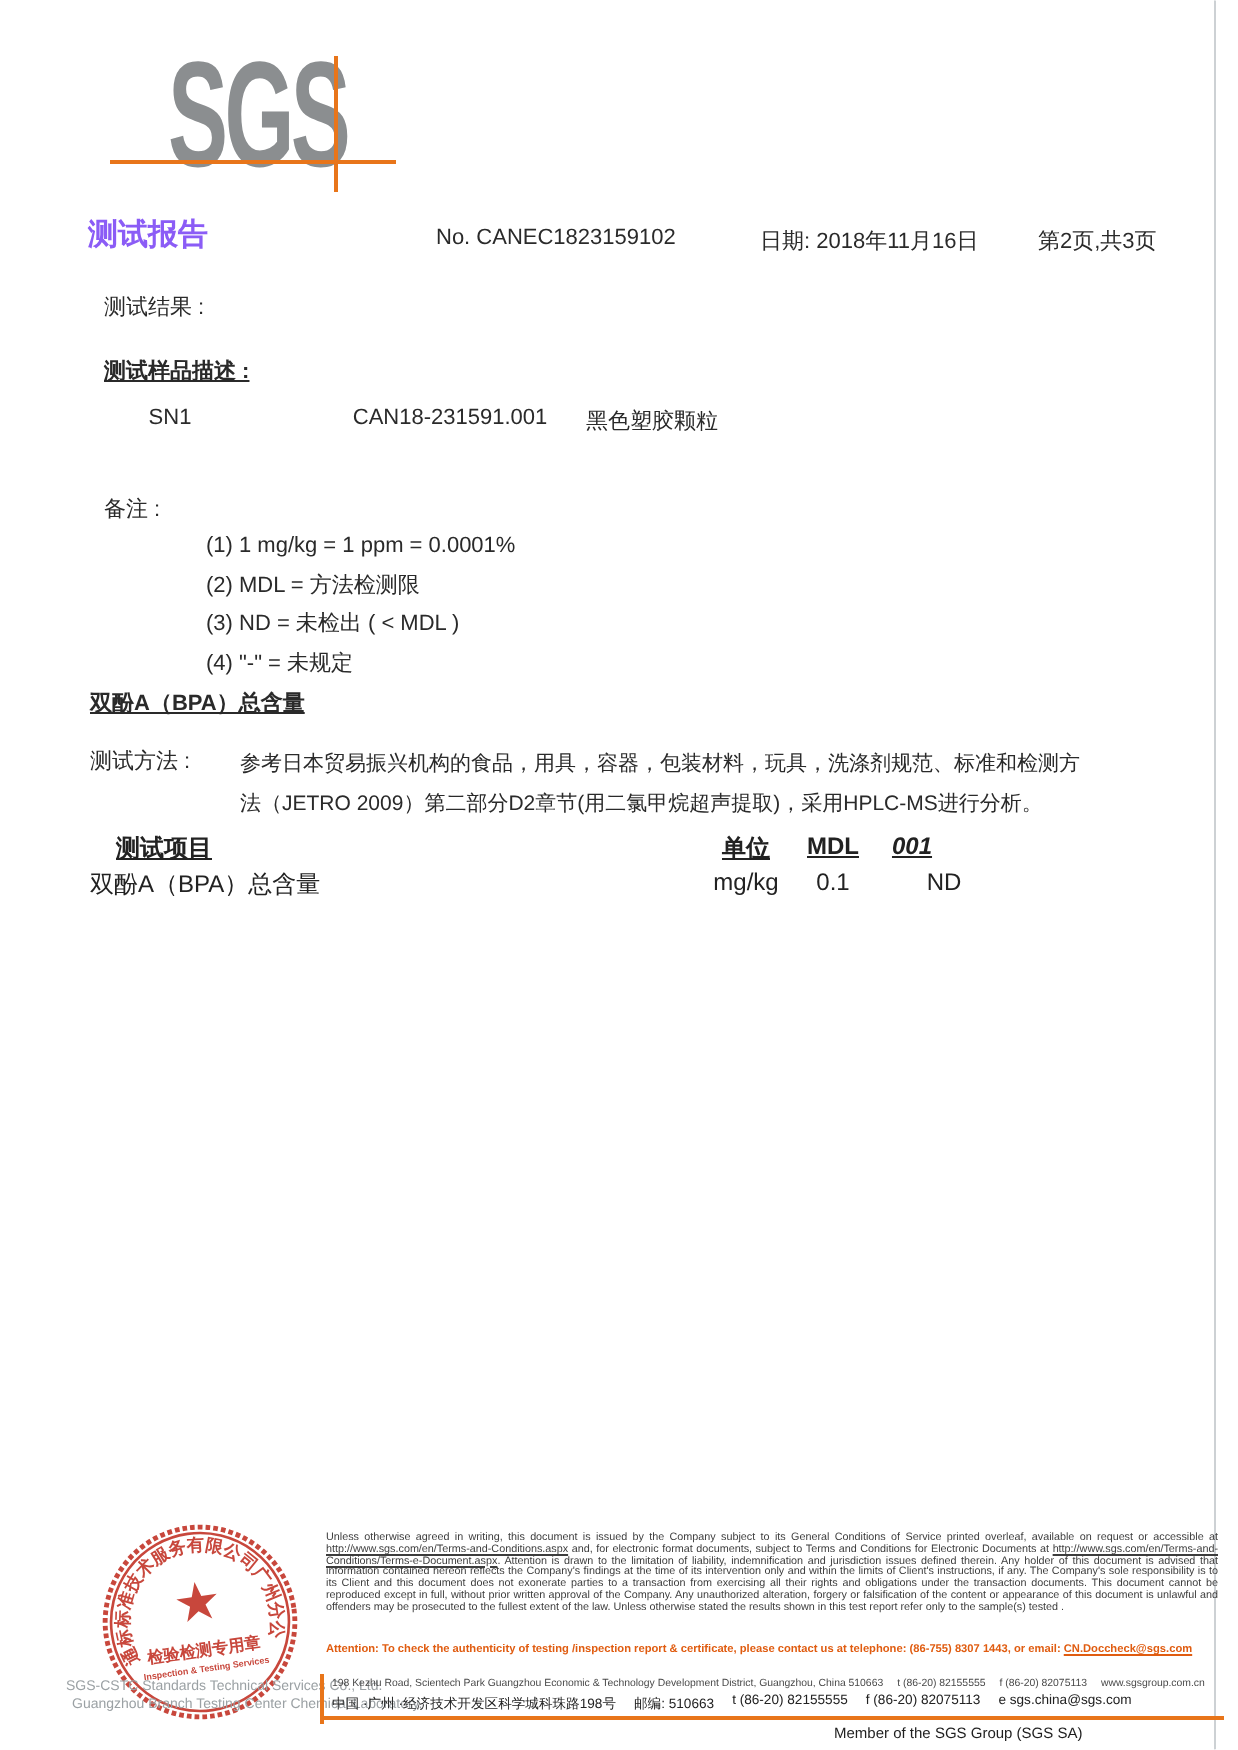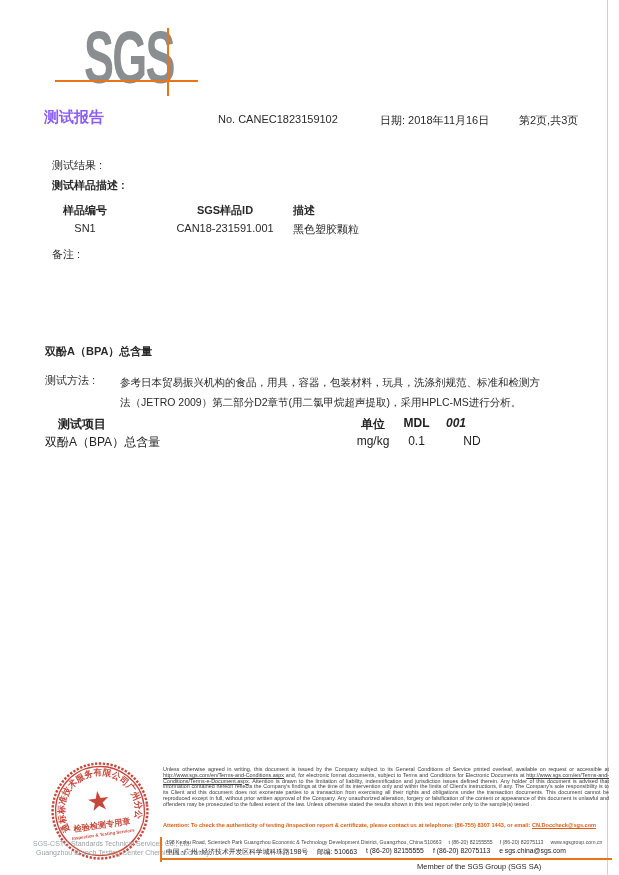--- a/index.html
+++ b/index.html
@@ -4,21 +4,21 @@
 <style>
   * { margin:0; padding:0; box-sizing:border-box; }
   html,body { background:#ffffff; }
   body { font-family:"Liberation Sans","DejaVu Sans",sans-serif; color:#222; }
   .page {
     position:relative; width:619px; height:875px; background:#fff; overflow:hidden;border-radius:14px;
   }
   .abs { position:absolute; }
   .txt { font-size:11px; color:#2a2a2a; white-space:nowrap; }
   .bold { font-weight:bold; }
-  .ul { }
+  .ul { text-decoration:underline; }
 
   
   .page-edge { left:607px; top:0; width:1px; height:875px; background:#cdd1d4; }
 
   
   .sgs-logo {
     left:84px; top:26px; font-weight:bold; font-size:75px; line-height:0.83;
     letter-spacing:-3px; color:#8b8e90; transform:scaleX(0.60); transform-origin:left top;
   }
   .logo-line-h { left:55px; top:80px; width:143px; height:2px; background:#e8751a; }
@@ -74,37 +74,38 @@
 
   <div class="abs sgs-logo">SGS</div>
   <div class="abs logo-line-h"></div>
   <div class="abs logo-line-v"></div>
 
   <div class="abs report-title">测试报告</div>
   <div class="abs txt" style="left:218px; top:113px;">No. CANEC1823159102</div>
   <div class="abs txt" style="left:380px; top:113px;">日期: 2018年11月16日</div>
   <div class="abs txt" style="left:519px; top:113px;">第2页,共3页</div>
 
-  <div class="abs txt" style="left:52px; top:158px;text-align:right;">测试结果 :</div>
+  <div class="abs txt" style="left:52px; top:146px;text-align:right;">测试结果 :</div>
   <div class="abs txt bold ul" style="left:52px; top:178px;">测试样品描述 :</div>
 
   <div class="abs sample-table">
-    <div class="s-row txt bold">
-      <span class="s-c1">样品编号</span>
-      <span class="s-c2">SGS样品ID</span>
-      <span class="s-c3">描述</span>
-    </div>
     <div class="s-row txt">
       <span class="s-c1">SN1</span>
       <span class="s-c2">CAN18-231591.001</span>
       <span class="s-c3">黑色塑胶颗粒</span>
     </div>
   </div>
 
   <div class="abs txt" style="left:52px; top:247px;">备注 :</div>
+  <div class="abs notes-list txt">
+    <div>(1) 1 mg/kg = 1 ppm = 0.0001%</div>
+    <div>(2) MDL = 方法检测限</div>
+    <div>(3) ND = 未检出 ( &lt; MDL )</div>
+    <div>(4) "-" = 未规定</div>
+  </div>
 
   <div class="abs txt bold ul" style="left:45px; top:344px;">双酚A（BPA）总含量</div>
   <div class="abs txt" style="left:45px; top:373px;">测试方法 :</div>
   <div class="abs method-text">参考日本贸易振兴机构的食品，用具，容器，包装材料，玩具，洗涤剂规范、标准和检测方法（JETRO 2009）第二部分D2章节(用二氯甲烷超声提取)，采用HPLC-MS进行分析。</div>
 
   <div class="rt-cell bold ul" style="left:58px; top:416px; text-align:left;">测试项目</div>
   <div class="rt-cell bold ul" style="left:348px; top:416px; width:50px;">单位</div>
   <div class="rt-cell bold ul" style="left:394px; top:416px; width:45px;">MDL</div>
   <div class="rt-cell bold ul" style="left:436px; top:416px; width:40px; font-style:italic;">001</div>
 

